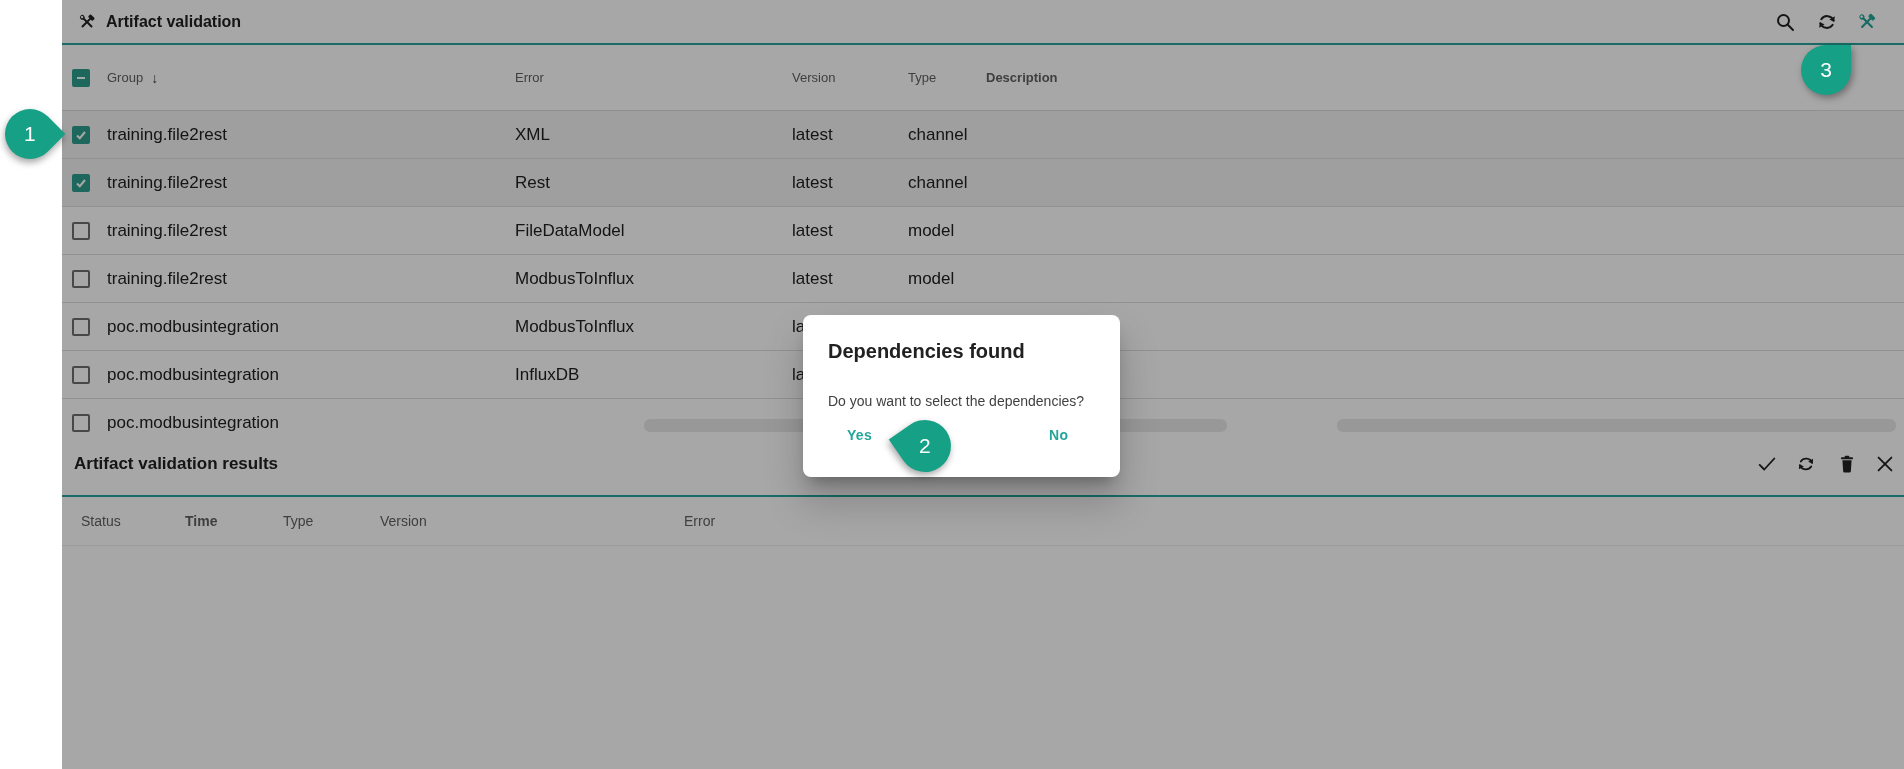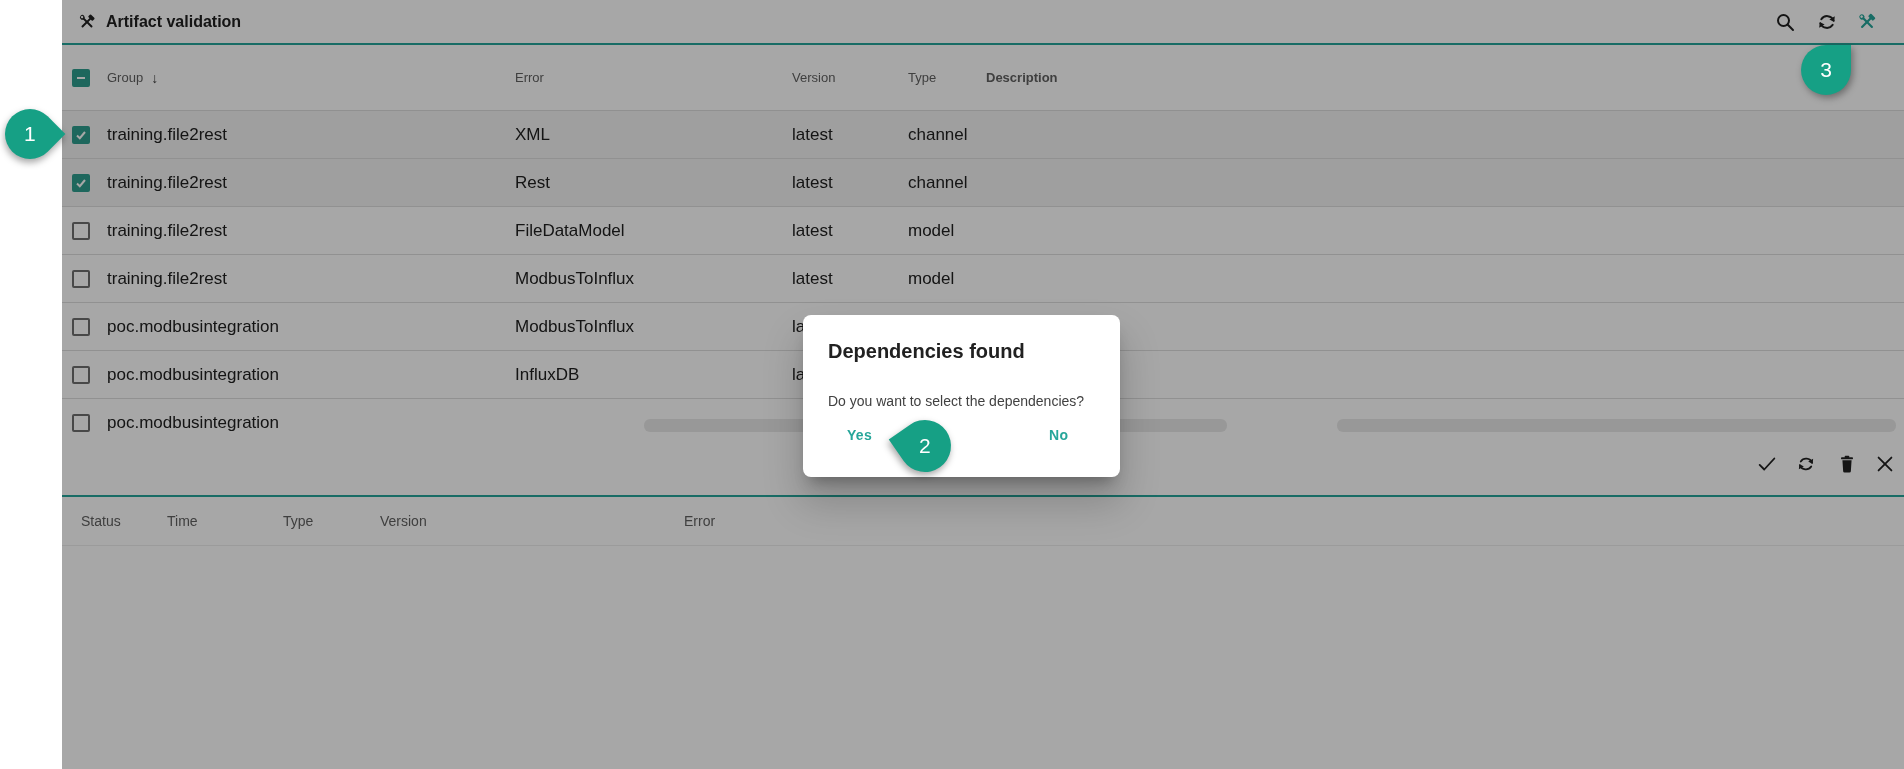--- a/index.html
+++ b/index.html
@@ -23,21 +23,21 @@
 
   
   .grid-top{position:absolute;left:0;top:0;width:1842px;height:432px;overflow:hidden;background:#fff;}
   .thead{position:absolute;left:0;top:45px;width:100%;height:65px;border-bottom:1px solid #dcdcdc;}
   .th{position:absolute;top:0;height:65px;display:flex;align-items:center;font-size:13px;color:#616161;}
   .rows{position:absolute;left:0;top:111px;width:100%;}
   .row{position:relative;height:47px;border-bottom:1px solid #dddddd;background:#fff;}
   .row.sel{background:#f3f3f3;}
   .cell{position:absolute;top:0;height:47px;display:flex;align-items:center;font-size:17px;color:#212121;white-space:nowrap;}
   .c-cb{left:10px;} .c-group{left:45px;} .c-name{left:453px;} .c-version{left:730px;} .c-type{left:846px;} .c-desc{left:924px;font-weight:bold;}
-  .r-status{left:19px;} .r-time{left:105px;} .r-type{left:221px;} .r-artifact{left:318px;} .r-error{left:622px;}
+  .r-status{left:19px;} .r-time{left:123px;font-weight:bold;} .r-type{left:221px;} .r-artifact{left:318px;} .r-error{left:622px;}
 
   .cb{width:18px;height:18px;border-radius:2px;box-sizing:border-box;display:inline-flex;align-items:center;justify-content:center;}
   .cb-off{border:2px solid #6e6e6e;background:transparent;}
   .cb-on,.cb-ind{background:#2f9e8e;border:2px solid #2f9e8e;}
   .sort-arrow{font-size:14px;color:#424242;margin-left:8px;}
 
   
   .hscroll{position:absolute;top:419px;height:13px;border-radius:6px;background:#e9e9e9;}
   .hs-a{left:582px;width:583px;}
   .hs-b{left:1275px;width:559px;}
@@ -228,20 +228,21 @@
         <span class="cell c-name"></span>
       </div>
     </div>
 
     <div class="hscroll hs-a"></div>
     <div class="hscroll hs-b"></div>
   </div>
 
   <div class="results">
     <div class="panel-header" style="height:63px;">
+      <span class="res-title">Artifact validation results</span>
       <span class="res-btn" style="left:1694px">
         <svg viewBox="0 0 24 24" width="22" height="22">
             <path class="icon-stroke" d="M4 13 L9 18 L20 6"></path>
           </svg>
       </span>
       <span class="res-btn" style="left:1733px">
         <svg viewBox="0 0 24 24" width="22" height="22">
           <path class="icon-stroke" d="M6.3 9.2 A7 7 0 0 1 18.6 10.5"></path>
             <path class="icon-fill" d="M19.8 6.2 L19.2 12 L14.4 9.4 Z"></path>
           <path class="icon-stroke" d="M17.7 14.8 A7 7 0 0 1 5.4 13.5"></path>

